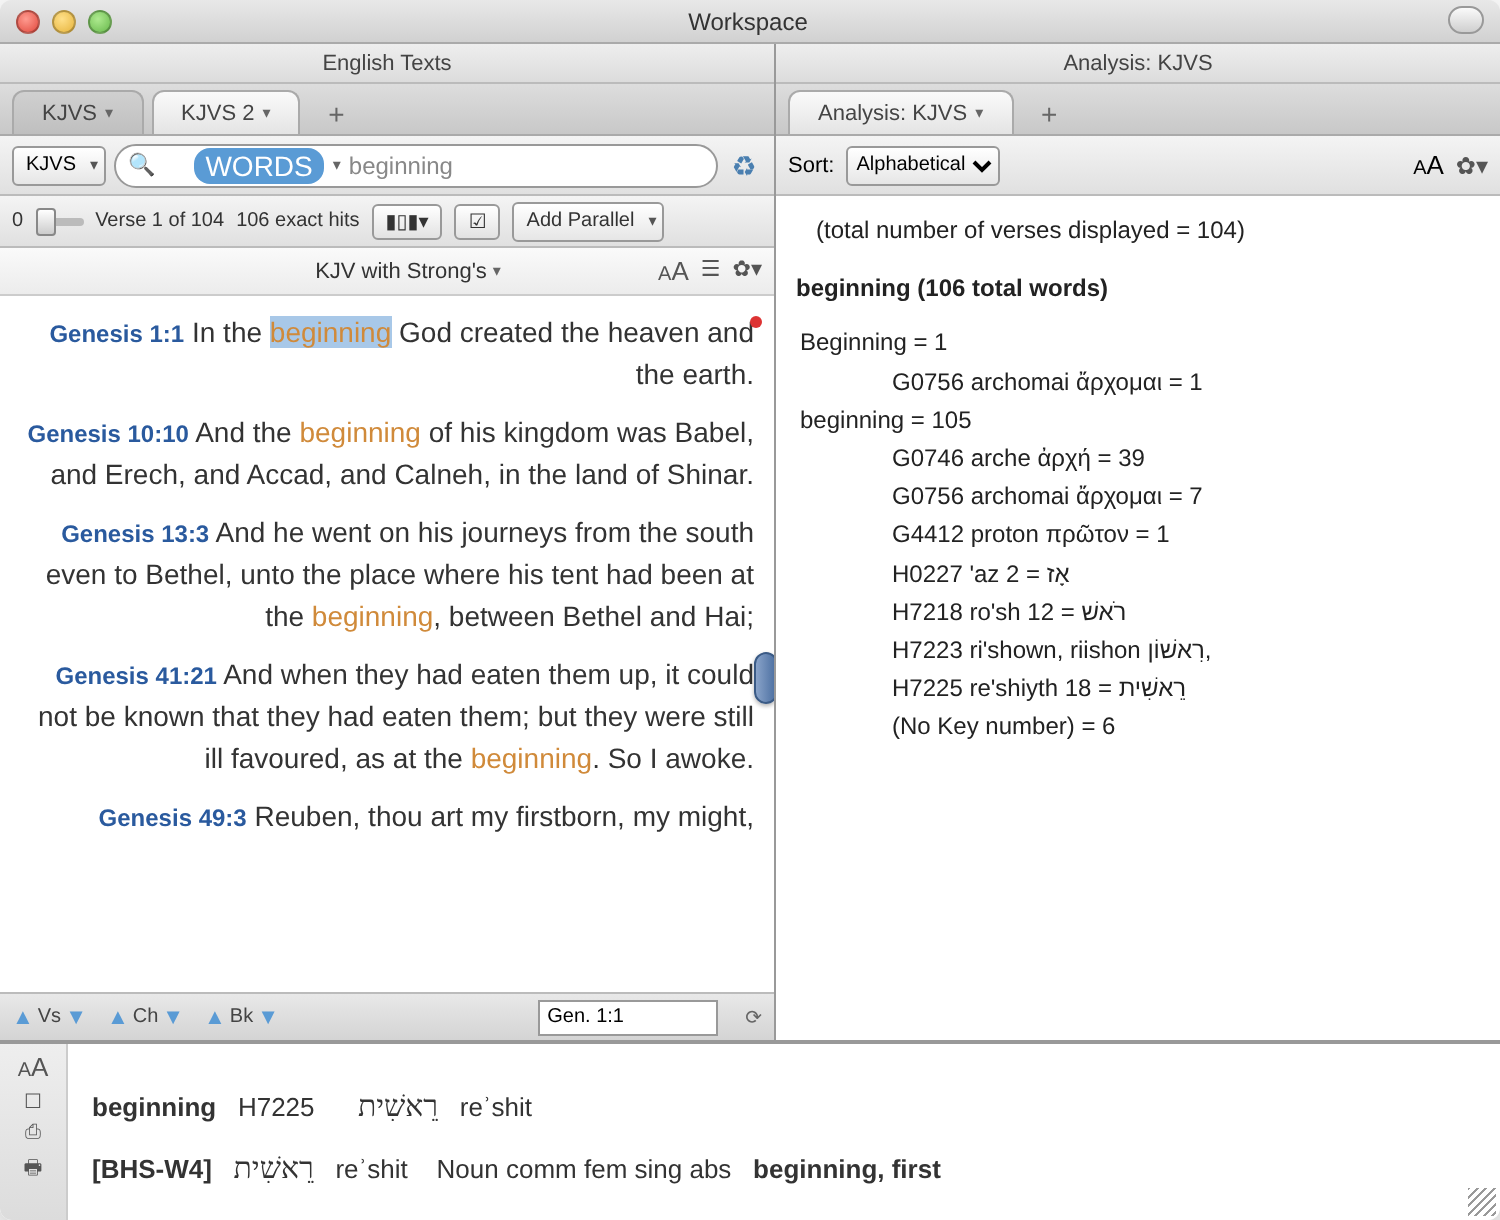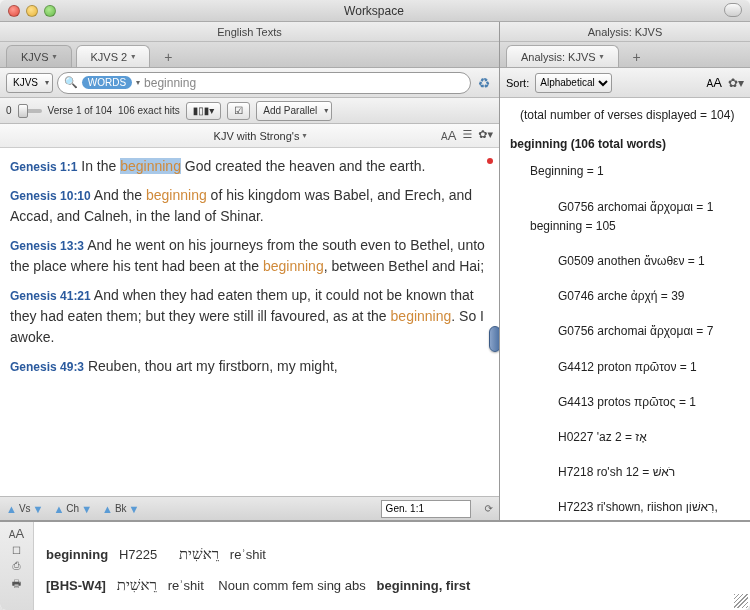--- a/index.html
+++ b/index.html
@@ -8,72 +8,72 @@
 .titlebar { height: 22px; background: linear-gradient(#e8e8e8,#d1d1d1); border-bottom: 1px solid #aaa; display: flex; align-items: center; position: relative; }
 .traffic { display: flex; gap: 6px; margin-left: 8px; }
 .dot { width: 12px; height: 12px; border-radius: 50%; border: 0.5px solid rgba(0,0,0,0.25); }
 .dot.red { background: radial-gradient(circle at 40% 35%, #ff9b90, #e1493d); }
 .dot.yellow { background: radial-gradient(circle at 40% 35%, #ffe08a, #e6b43c); }
 .dot.green { background: radial-gradient(circle at 40% 35%, #aeea8f, #68b94c); }
 .titlebar .title { position: absolute; left: 0; right: 2px; text-align: center; font-size: 12px; color: #333; }
 .capsule { position: absolute; right: 8px; top: 3px; width: 18px; height: 14px; border-radius: 7px; background: linear-gradient(#fafafa,#cfcfcf); border: 1px solid #999; }
 
 .main-area { display: flex; flex: 1; overflow: hidden; }
-.left-pane { width: 500px; display: flex; flex-direction: column; background: #fff; border-right: 1px solid #999; }
+.left-pane { width: 388px; display: flex; flex-direction: column; background: #fff; border-right: 1px solid #999; }
 .right-pane { flex: 1; display: flex; flex-direction: column; background: #fff; }
 
 .pane-header { height: 20px; background: linear-gradient(#eee,#dcdcdc); border-bottom: 1px solid #bbb; text-align: center; font-size: 11px; color: #444; line-height: 20px; }
 
 .tab-row { height: 26px; background: linear-gradient(#ddd,#c8c8c8); border-bottom: 1px solid #aaa; display: flex; align-items: flex-end; padding: 0 4px; }
 .tab { height: 22px; padding: 0 14px; margin: 0 2px; border-radius: 6px 6px 0 0; background: linear-gradient(#d0d0d0,#bfbfbf); border: 1px solid #aaa; border-bottom: none; font-size: 11px; color: #444; display: flex; align-items: center; gap: 4px; }
 .tab.active { background: linear-gradient(#fafafa,#e4e4e4); }
 .tab .caret { font-size: 8px; color: #666; }
 .tab-add { width: 24px; height: 20px; margin-left: 4px; display: flex; align-items: center; justify-content: center; font-size: 14px; color: #666; cursor: pointer; }
 
 .toolbar { height: 30px; background: linear-gradient(#f4f4f4,#e0e0e0); border-bottom: 1px solid #bbb; display: flex; align-items: center; padding: 0 6px; gap: 4px; }
 .dd { height: 20px; background: linear-gradient(#fff,#e6e6e6); border: 1px solid #999; border-radius: 3px; padding: 0 14px 0 6px; font-size: 10px; display: flex; align-items: center; position: relative; }
 .dd::after { content: "▾"; position: absolute; right: 3px; font-size: 8px; color: #555; }
 .search-wrap { flex: 1; display: flex; align-items: center; height: 22px; background: #fff; border: 1px solid #999; border-radius: 11px; padding: 0 6px; gap: 4px; }
 .search-wrap .mag { font-size: 11px; color: #666; }
-.pill { background: #5a9bd5; color: #fff; font-size: 10px; padding: 1px 6px; border-radius: 8px; }
+.pill { background: #5a9bd5; color: #fff; font-size: 14px; padding: 1px 6px; border-radius: 8px; margin-left: 15px; }
 .search-wrap input { border: none; outline: none; flex: 1; font-size: 12px; color: #888; }
 .recycle { width: 18px; height: 18px; color: #4a7fb0; font-size: 14px; display: flex; align-items: center; justify-content: center; }
 
 .toolbar2 { height: 26px; background: linear-gradient(#f4f4f4,#e0e0e0); border-bottom: 1px solid #bbb; display: flex; align-items: center; padding: 0 6px; gap: 6px; font-size: 10px; color: #333; }
 .slider-track { width: 24px; height: 4px; background: #bbb; border-radius: 2px; position: relative; }
 .slider-thumb { width: 10px; height: 14px; background: linear-gradient(#fff,#ccc); border: 1px solid #888; border-radius: 2px; position: absolute; left: 0; top: -5px; }
 .btn-sm { height: 18px; background: linear-gradient(#fff,#e2e2e2); border: 1px solid #999; border-radius: 3px; padding: 0 6px; font-size: 10px; display: flex; align-items: center; }
 
 .subhdr { height: 24px; background: linear-gradient(#fafafa,#ececec); border-bottom: 1px solid #ccc; display: flex; align-items: center; justify-content: center; position: relative; font-size: 11px; color: #333; padding-left: 21px; }
 .subhdr .caret { font-size: 8px; margin-left: 3px; color: #666; }
 .subhdr-tools { position: absolute; right: 6px; display: flex; gap: 6px; font-size: 11px; color: #555; }
 .font-aa { font-size: 10px; }
 .font-aa .big { font-size: 13px; }
 
 .text-body { flex: 1; overflow: auto; padding: 8px 10px; font-family: Georgia, serif; font-size: 14px; color: #333; line-height: 1.5; position: relative; }
-.verse { margin-bottom: 8px; }
+.verse { margin-bottom: 8px; text-align: right; }
 .ref { color: #2a5a9e; font-weight: bold; font-family: "Lucida Grande", Arial, sans-serif; font-size: 12px; }
 .hit { color: #d08a3a; }
 .hl { background: #a8c8e8; }
 .red-dot { position: absolute; right: 6px; top: 10px; width: 6px; height: 6px; background: #d33; border-radius: 50%; }
 .scroll-pill { position: absolute; right: -2px; top: 178px; width: 12px; height: 26px; background: linear-gradient(90deg,#89a3c9,#4a6ea0); border-radius: 6px; border: 1px solid #3a5a85; box-shadow: 0 1px 2px rgba(0,0,0,0.3); }
 
 .nav-bar { height: 24px; background: linear-gradient(#e8e8e8,#d4d4d4); border-top: 1px solid #bbb; display: flex; align-items: center; padding: 0 6px; gap: 10px; font-size: 10px; color: #444; }
 .nav-grp { display: flex; align-items: center; gap: 2px; }
 .tri { color: #5a9bd5; font-size: 11px; }
 .ref-input { height: 18px; width: 90px; border: 1px solid #999; background: #fff; padding: 0 4px; font-size: 10px; margin-left: auto; }
 
 .right-pane .toolbar { gap: 6px; }
 .select-native { height: 20px; font-size: 10px; border: 1px solid #999; border-radius: 3px; background: linear-gradient(#fff,#e6e6e6); }
 
 .analysis-body { flex: 1; overflow: auto; padding: 8px 10px; font-size: 12px; color: #222; line-height: 1.6; font-family: "Lucida Grande", Arial, sans-serif; }
 .analysis-body .totals { margin-bottom: 10px; }
 .analysis-body .headword { font-weight: bold; margin-bottom: 8px; }
-.indent1 { margin-left: 20px; }
-.indent2 { margin-left: 48px; margin-top: 16px; }
+.indent1 { margin-left: 2px; }
+.indent2 { margin-left: 48px; }
 .hebrew { font-family: Georgia, serif; direction: rtl; unicode-bidi: embed; }
 
 .bottom-pane { height: 90px; background: #fff; border-top: 2px solid #999; display: flex; }
 .bp-tools { width: 34px; background: linear-gradient(#eee,#dcdcdc); border-right: 1px solid #ccc; display: flex; flex-direction: column; align-items: center; padding-top: 4px; gap: 4px; font-size: 10px; color: #555; }
 .bp-body { flex: 1; padding: 24px 12px; font-size: 13px; color: #333; font-family: "Lucida Grande", Arial, sans-serif; }
 .bp-body .row1 { margin-bottom: 14px; }
 .bp-body .strong { font-weight: bold; }
 .resize-grip { position: absolute; right: 2px; bottom: 2px; width: 14px; height: 14px; background: repeating-linear-gradient(135deg,#999,#999 1px,transparent 1px,transparent 3px); }
 </style>
 </head>
@@ -202,25 +202,23 @@
       </div>
 
       <div class="analysis-body" id="analysis-body">
           <div class="totals">
             <div style="margin-left:10px">(total number of verses displayed = 104)</div>
           </div>
           <div class="headword"><b>beginning</b> (106 total words)</div>
           <div class="indent1">Beginning = 1</div>
           <div class="indent2">G0756  archomai  ἄρχομαι  = 1</div>
           <div class="indent1">beginning = 105</div>
-          <div class="indent2">G0509  anothen ἄνωθεν  = 1</div>
           <div class="indent2">G0746  arche  ἀρχή  = 39</div>
           <div class="indent2">G0756  archomai  ἄρχομαι  = 7</div>
           <div class="indent2">G4412  proton  πρῶτον  = 1</div>
-          <div class="indent2">G4413  protos  πρῶτος  = 1</div>
           <div class="indent2">H0227  'az  אָז  = 2</div>
           <div class="indent2">H7218  ro'sh  רֹאשׁ  = 12</div>
           <div class="indent2">H7223  ri'shown, riishon   רִאשׁוֹן,</div>
           <div class="indent2">H7225  re'shiyth  רֵאשִׁית  = 18</div>
           <div class="indent2">(No Key number) = 6</div>
         </div>
     </div>
   </div>
 
   <div class="bottom-pane">

